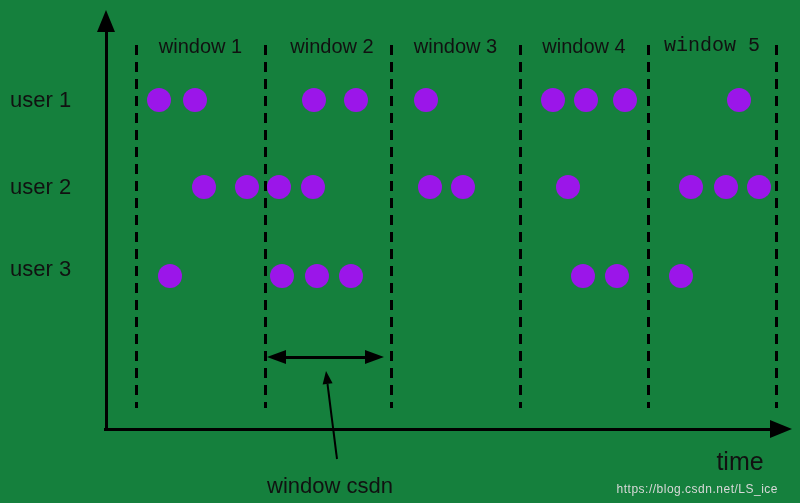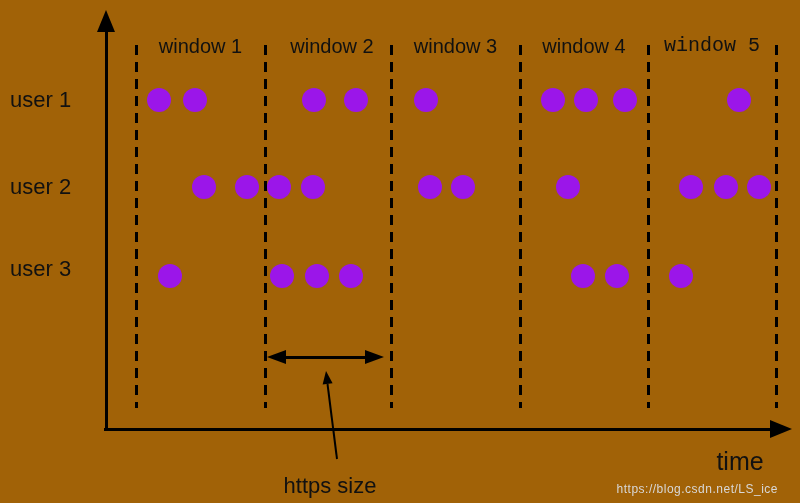--- a/index.html
+++ b/index.html
@@ -1,21 +1,21 @@
 <!DOCTYPE html>
 <html><head>
 <meta charset="utf-8">
 <style>
   html, body { margin: 0; padding: 0; background: #ffffff; }
   body { font-family: "Liberation Sans", sans-serif; }
   #stage {
     position: relative;
     width: 800px;
     height: 503px;
-    background: #a16207;
+    background: #15803d;
     overflow: hidden;
   }
   .abs { position: absolute; }
 
   
   .y-axis-line { left: 104.5px; top: 26px; width: 3px; height: 404px; background: #000; }
   .y-axis-head {
     left: 97px; top: 10px; width: 0; height: 0;
     border-left: 9px solid transparent; border-right: 9px solid transparent;
     border-bottom: 22px solid #000;
@@ -137,17 +137,17 @@
 
   <div class="abs ws-line"></div>
   <div class="abs ws-head-left"></div>
   <div class="abs ws-head-right"></div>
 
   <svg class="abs pointer-svg" viewBox="0 0 800 503">
     <line x1="337" y1="459" x2="327.5" y2="384" stroke="#000" stroke-width="2"></line>
     <polygon points="326,371 332.6,383.3 322.6,384.5" fill="#000"></polygon>
   </svg>
 
-  <div class="abs ws-label">https size</div>
+  <div class="abs ws-label">window csdn</div>
   <div class="abs time-label">time</div>
   <div class="abs watermark" style="color: rgb(216, 216, 216);">https://blog.csdn.net/LS_ice</div>
 
 </div>
 
 </body></html>

